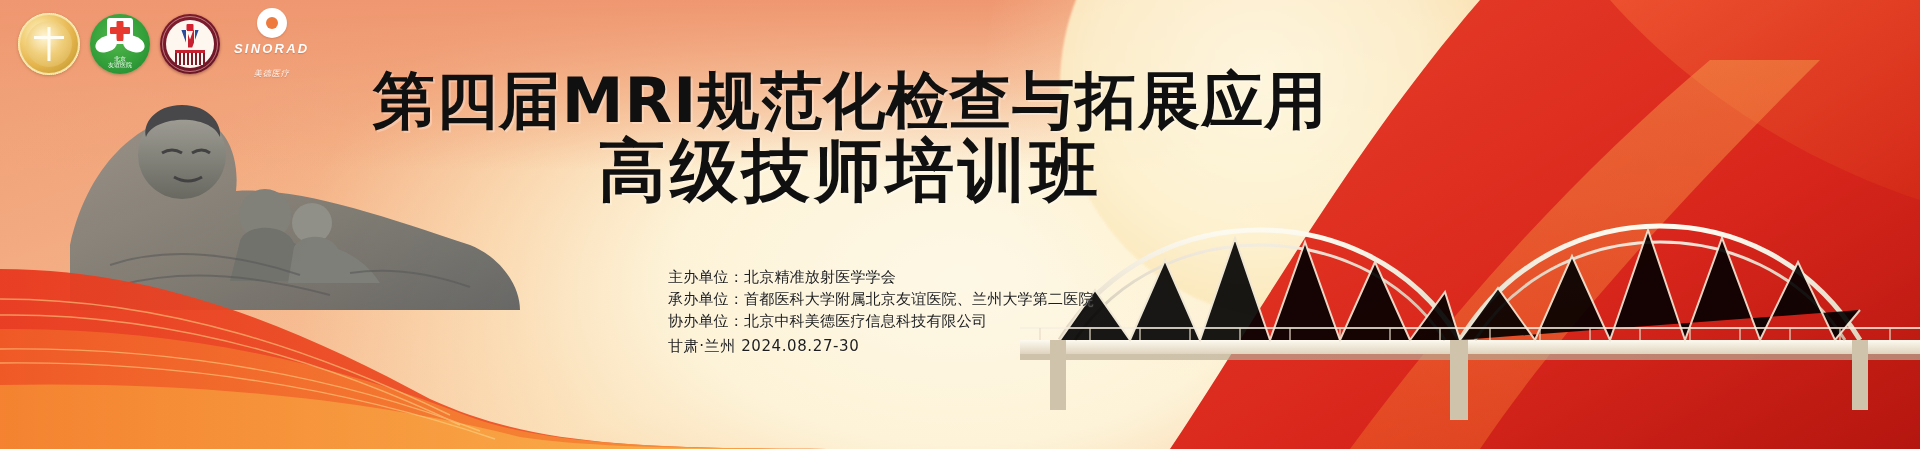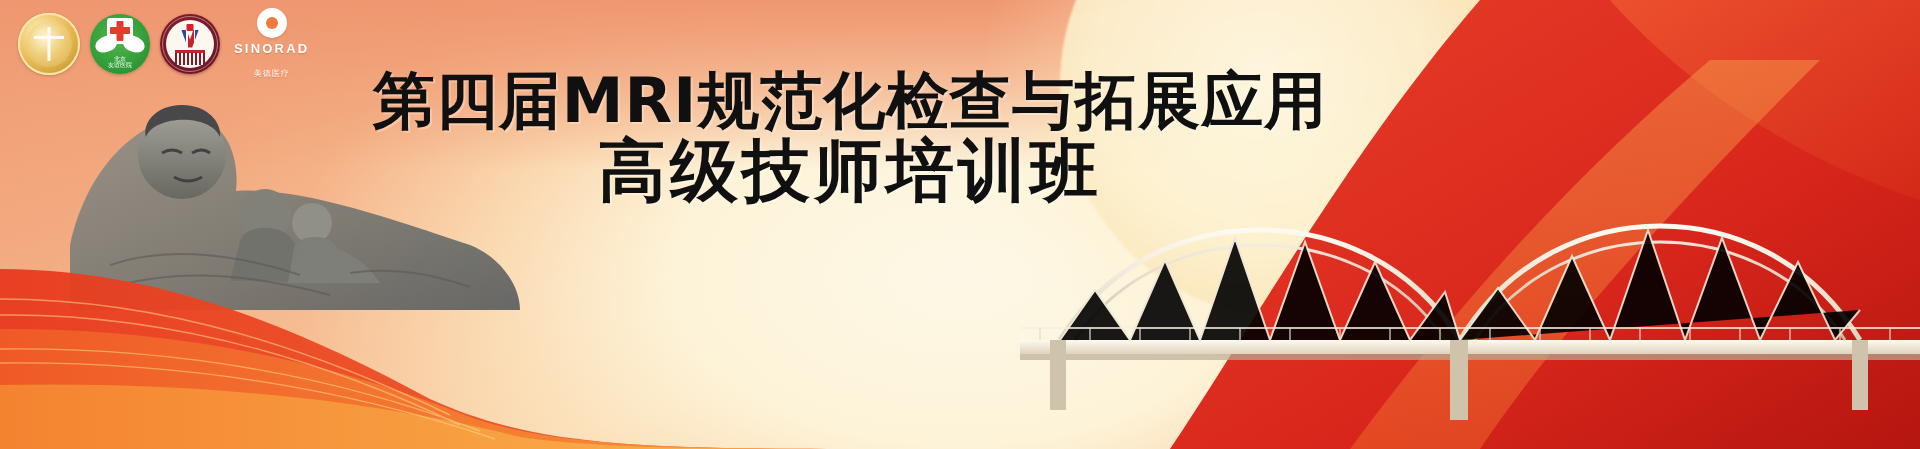--- a/index.html
+++ b/index.html
@@ -118,20 +118,21 @@
   .logo-maroon .m-bldg{
     position:absolute;left:50%;bottom:9px;transform:translateX(-50%);
     width:30px;height:12px;
     background:repeating-linear-gradient(90deg,#7d1b2a 0 2px,#fdf7f0 2px 4px);
     border-top:3px solid #c32030;
   }
 
   .logo-sinorad{
     display:flex;flex-direction:column;align-items:center;justify-content:center;
     padding-left:4px;
+    font-style:italic;
   }
   .sino-mark{
     width:30px;height:30px;border-radius:50%;
     background:#fff;position:relative;
     box-shadow:0 1px 2px rgba(140,60,30,.25);
   }
   .sino-mark::after{
     content:"";position:absolute;left:9px;top:9px;width:12px;height:12px;border-radius:50%;
     background:#ef7a3e;
   }
@@ -352,14 +353,20 @@
       <div class="sino-name">SINORAD</div>
       <div class="sino-sub">美德医疗</div>
     </div>
   </div>
 
   <div class="title-wrap">
     <div class="title-line l1">第四届MRI规范化检查与拓展应用</div>
     <div class="title-line l2">高级技师培训班</div>
   </div>
 
+  <div class="info">
+    <div class="row">主办单位：北京精准放射医学学会</div>
+    <div class="row">承办单位：首都医科大学附属北京友谊医院、兰州大学第二医院</div>
+    <div class="row">协办单位：北京中科美德医疗信息科技有限公司</div>
+    <div class="row last">甘肃·兰州  2024.08.27-30</div>
+  </div>
 
 </div>
 
 </body></html>

